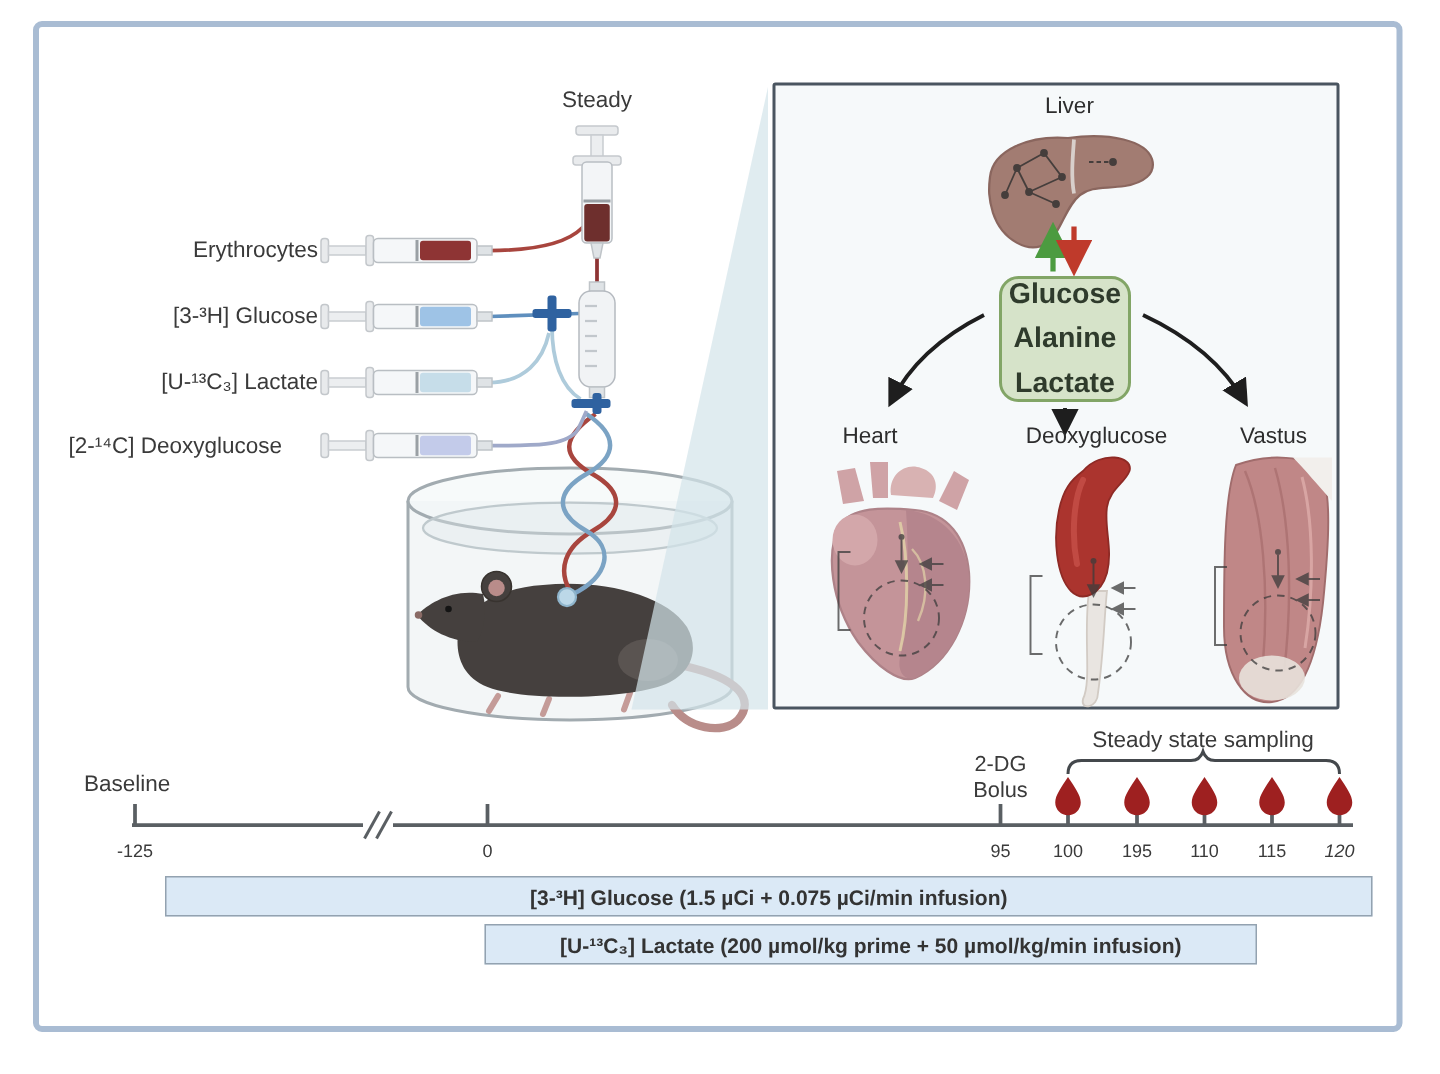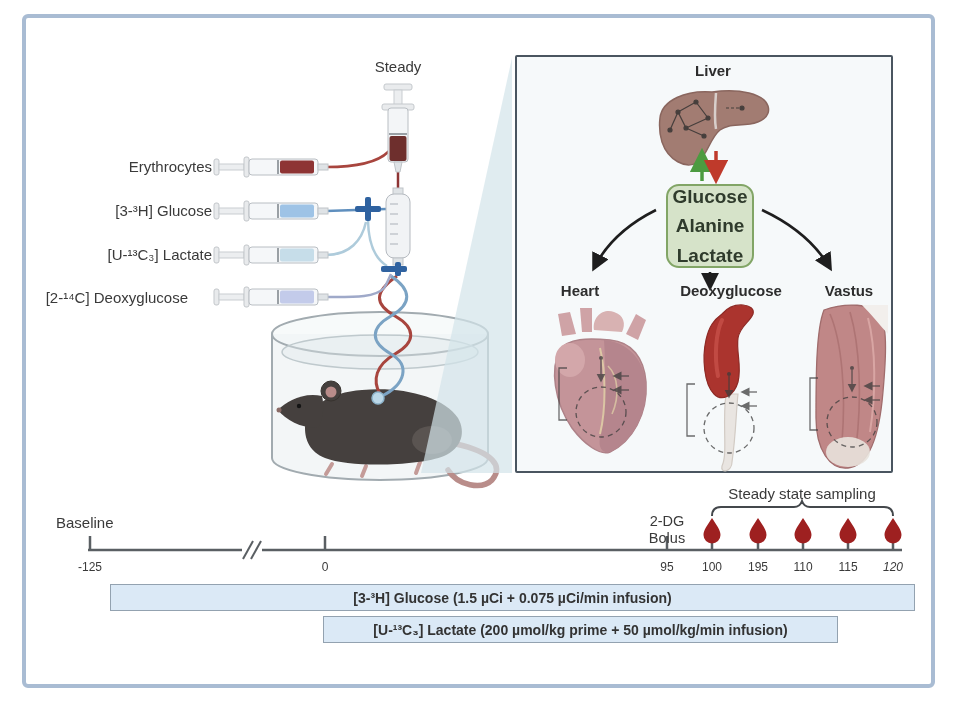--- a/index.html
+++ b/index.html
@@ -5,23 +5,23 @@
   html,body{margin:0;padding:0;background:#ffffff;}
   body{width:960px;height:716px;position:relative;overflow:hidden;
        font-family:"Liberation Sans","DejaVu Sans",sans-serif;}
   .frame{position:absolute;left:22px;top:14px;width:913px;height:674px;
          border:4px solid #a9bcd3;border-radius:6px;background:#ffffff;box-sizing:border-box;z-index:0;}
   .inset{position:absolute;left:515px;top:55px;width:378px;height:418px;
          border:2px solid #4a5560;border-radius:2px;background:#f6f9fa;box-sizing:border-box;z-index:1;}
   svg.art{position:absolute;left:0;top:0;z-index:2;pointer-events:none;}
   .lbl{position:absolute;color:#3a3a3a;font-size:15px;line-height:1.15;z-index:3;white-space:nowrap;}
   .ctr{text-align:center;}
-  .bold{font-weight:bold;color:#2d2d2d;}
+  .bold{font-weight:normal;color:#2d2d2d;}
   .rt{text-align:right;}
-  .pre{white-space:pre-line;margin-top:11px;}
+  .pre{white-space:pre-line;}
   .metab-box{position:absolute;left:666px;top:184px;width:88px;height:84px;box-sizing:border-box;
              background:#d6e3c9;border:2px solid #82a566;border-radius:13px;z-index:3;
              display:flex;flex-direction:column;align-items:center;justify-content:center;}
   .metab-box div{font-size:19px;font-weight:bold;color:#2f3b2c;line-height:1.55;}
   .bar{position:absolute;height:27px;box-sizing:border-box;background:#dbe9f6;border:1.5px solid #93a2b0;
        display:flex;align-items:center;justify-content:center;font-size:14px;font-weight:bold;color:#333;z-index:3;}
   .tick-label{position:absolute;width:60px;text-align:center;font-size:12px;color:#3a3a3a;z-index:3;}
 </style>
 </head>
 <body>

